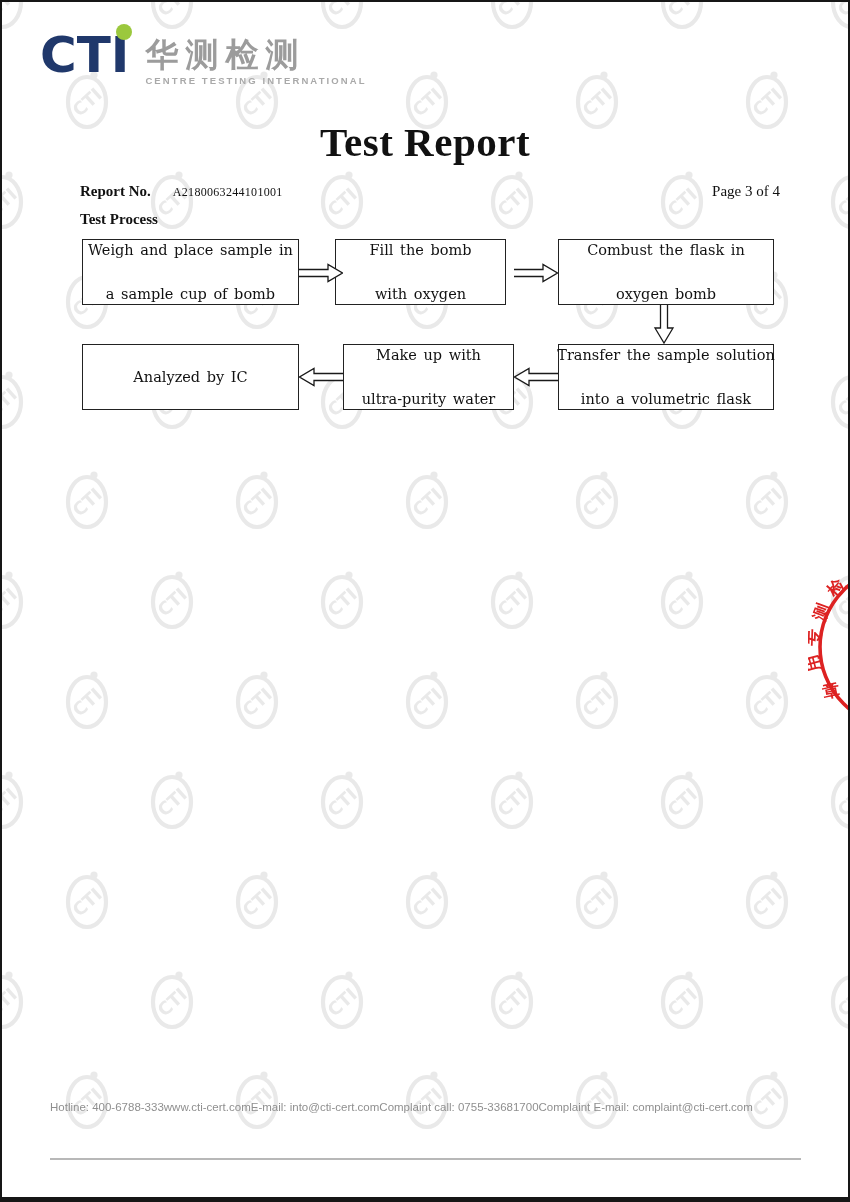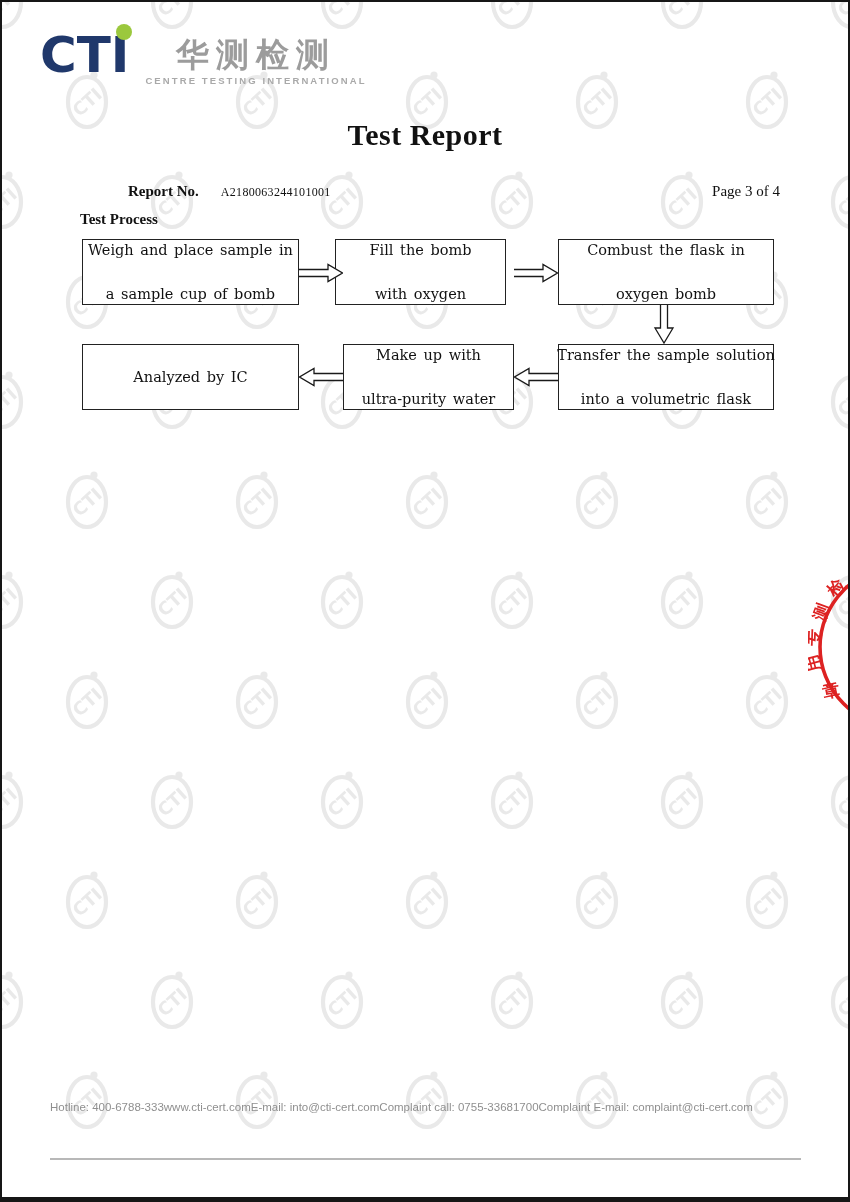--- a/index.html
+++ b/index.html
@@ -10,27 +10,27 @@
   }
   
   .wm-layer{position:absolute; left:0; top:0; z-index:0; pointer-events:none;}
   
   .logo{position:absolute; left:38px; top:24px; z-index:2; display:flex; align-items:flex-start;}
   .logo-mark{position:relative; font-family:"DejaVu Sans","Liberation Sans",sans-serif;
     font-weight:bold; font-size:50px; line-height:58px; letter-spacing:0px; color:#20386b;}
   .logo-dot{position:absolute; top:-2px; right:-3px; width:16px; height:16px; border-radius:50%; background:#9bc83d;}
   .logo-right{margin-left:16px; padding-top:12px;}
   .logo-cn{font-family:"DejaVu Sans","Liberation Sans",sans-serif; font-size:33px; line-height:34px;
-    letter-spacing:7px; color:#9c9c9c; font-weight:bold;text-align:center;}
+    letter-spacing:7px; color:#9c9c9c; font-weight:bold;}
   .logo-sub{font-family:"Liberation Sans","DejaVu Sans",sans-serif; font-size:9.5px; letter-spacing:2.1px;
     color:#a9a9a9; margin-top:3px; font-weight:bold; white-space:nowrap;}
   
   .report-title{position:absolute; left:0; right:0; top:116px; z-index:2; text-align:center;
-    font-size:30px; font-weight:bold; letter-spacing:0.5px;}
-  .meta-row{position:absolute; left:78px; right:68px; top:181px; z-index:2; display:flex; align-items:baseline;margin-left:48px;}
+    font-size:41px; font-weight:bold; letter-spacing:0.5px;}
+  .meta-row{position:absolute; left:78px; right:68px; top:181px; z-index:2; display:flex; align-items:baseline;}
   .meta-label{font-weight:bold; font-size:15px;}
   .meta-value{font-size:12px; margin-left:22px; letter-spacing:0.3px;}
   .page-num{margin-left:auto; font-size:15px;}
   .section-heading{position:absolute; left:78px; top:209px; z-index:2; font-weight:bold; font-size:15px;}
   
   .flow{position:absolute; inset:0; z-index:2;}
   .fbox{position:absolute; box-sizing:border-box; background:#fff; border:1.4px solid #222;
     display:flex; flex-direction:column; justify-content:center; align-items:center; gap:28px;
     font-family:"DejaVu Serif","Liberation Serif",serif; font-size:14.5px; word-spacing:2px; text-align:center;}
   .fbox .ln{white-space:nowrap; line-height:16px;}

